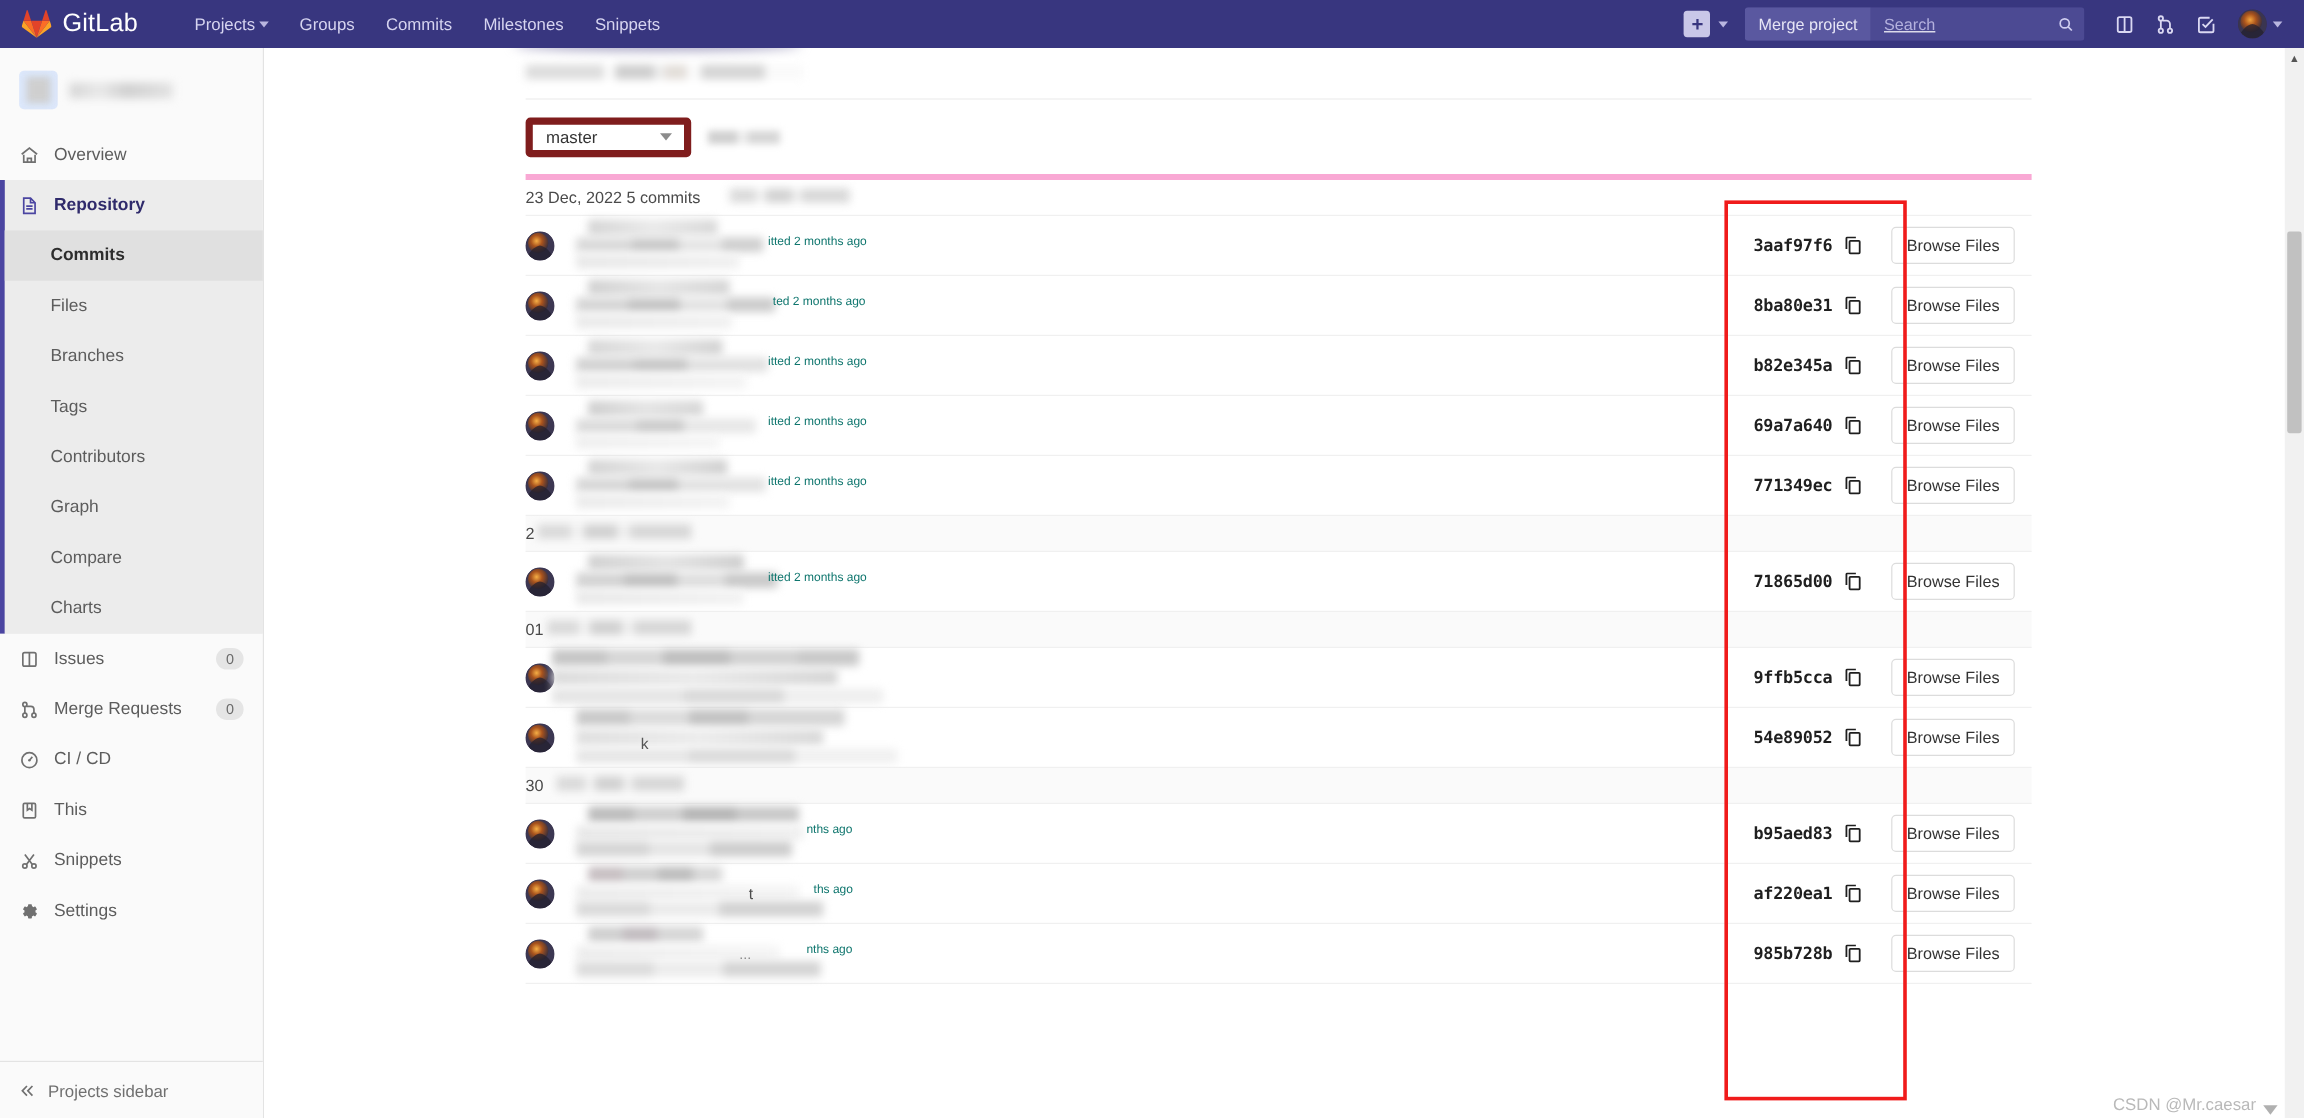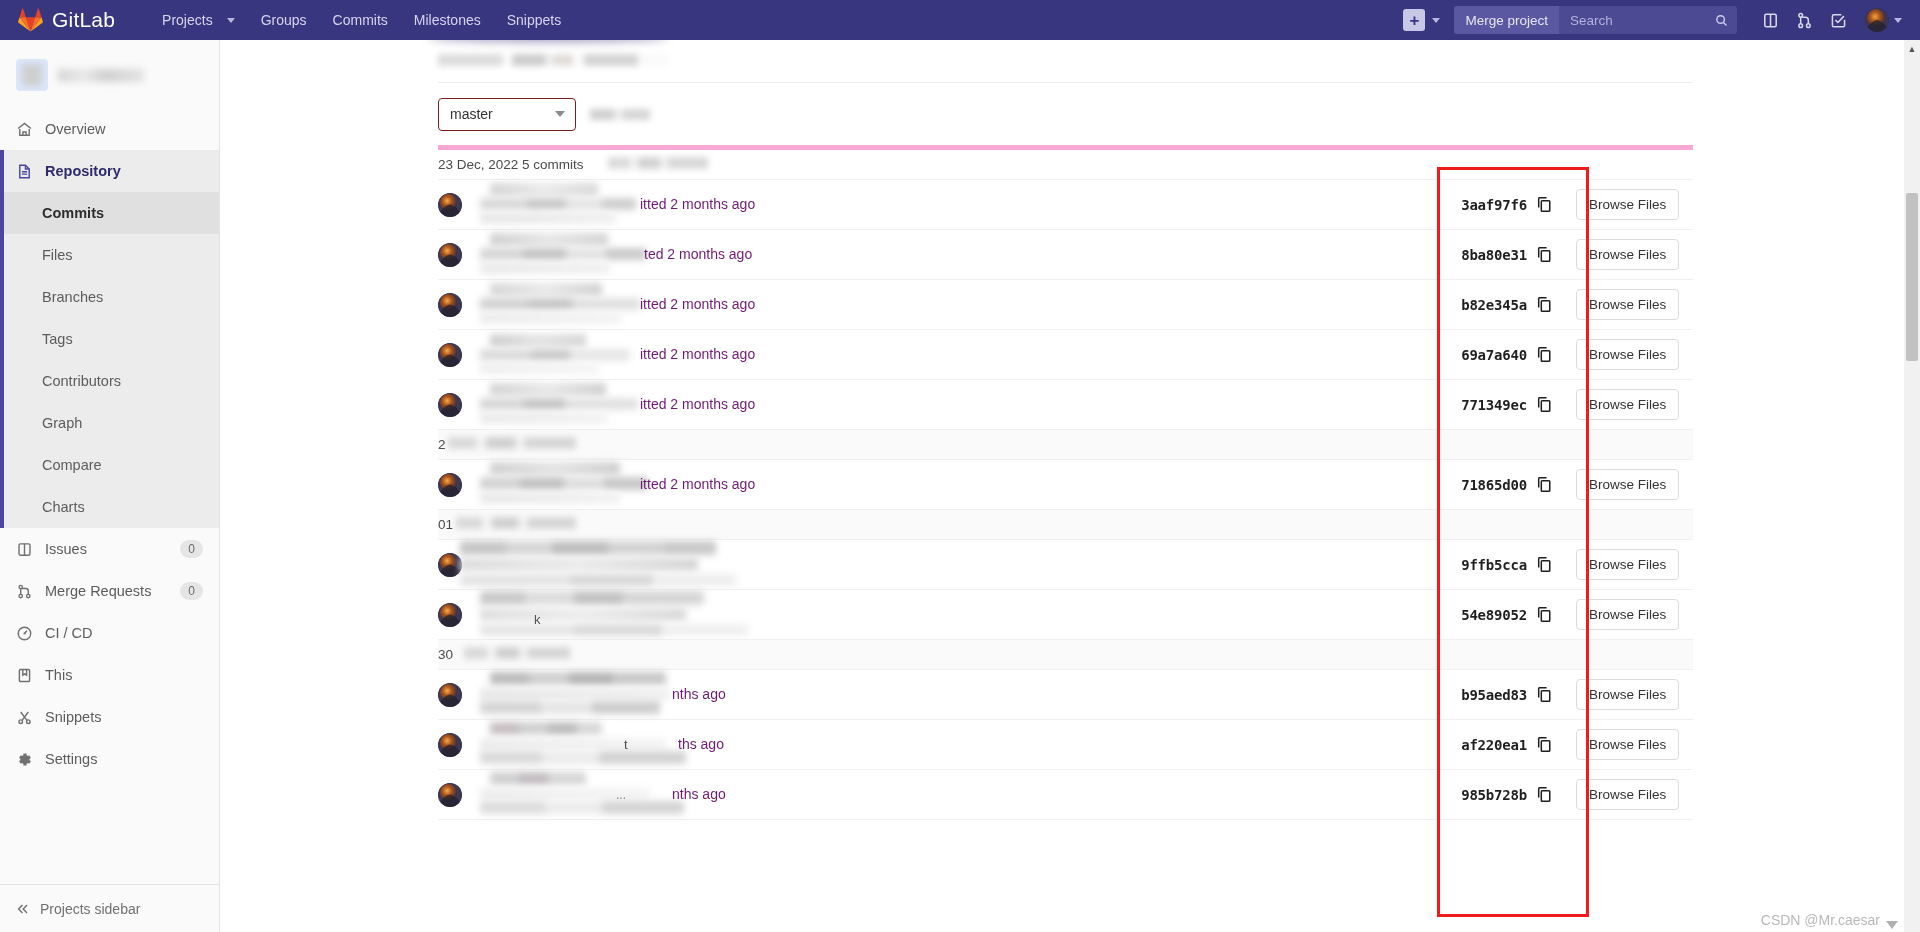--- a/index.html
+++ b/index.html
@@ -17,21 +17,21 @@
     padding-left: 18px; z-index: 30;
   }
   .gl-logo { display: flex; align-items: center; gap: 9px; margin-right: 34px; }
   .gl-logo .fox { width: 25px; height: 24px; display: block; }
   .gl-logo .brand {
     color: #fff; font-size: 21px; letter-spacing: .2px; font-weight: 400;
   }
   .topnav-links { display: flex; align-items: center; gap: 0; }
   .topnav-links a {
     color: #d6d4f0; font-size: 14px; text-decoration: none;
-    padding: 10px 13px; display: inline-flex; align-items: center; gap: 14px;
+    padding: 10px 13px; display: inline-flex; align-items: center; gap: 3px;
     white-space: nowrap;
   }
   .caret-d {
     display: inline-block; width: 0; height: 0;
     border-left: 4px solid transparent; border-right: 4px solid transparent;
     border-top: 5px solid #b9b6e0;
   }
   .nav-right {
     margin-left: auto; display: flex; align-items: center;
     gap: 0; padding-right: 12px; height: 100%;
@@ -49,21 +49,21 @@
   .this-project {
     background: #5a58a0; color: #e6e5f5; font-size: 13.5px;
     display: flex; align-items: center; padding: 0 11px; white-space: nowrap;
   }
   .search-box {
     background: #4c4a93; width: 178px; display: flex; align-items: center;
     padding: 0 9px 0 11px; gap: 6px;
   }
   .search-box input {
     background: transparent; border: 0; outline: none; color: #fff;
-    font-size: 13.5px; width: 100%; font-family: inherit;
+    font-size: 13.5px; width: 100%; font-family: inherit; text-decoration: underline;
   }
   .search-box input::placeholder { color: #b4b1de; }
   .nav-ico {
     width: 34px; height: 40px; display: flex; align-items: center;
     justify-content: center; color: #dad8f2;
   }
   .avatar-nav {
     width: 24px; height: 24px; border-radius: 50%; overflow: hidden;
     background: #3b3152; display:block;
   }
@@ -131,21 +131,21 @@
   .top-shadow {
     position: absolute; left: -10px; top: -8px; width: 240px; height: 10px;
     background: #9e9bbd; filter: blur(5px); border-radius: 50%;
   }
   .divider { border-top: 1px solid #ededed; }
 
   .toolbar {
     height: 62px; display: flex; align-items: center; position: relative;
   }
   .branch-select {
-    width: 138px; height: 33px; border: 1px solid #7f1d1d; border-radius: 4px;
+    width: 138px; height: 33px; border: 6px solid #7f1d1d; border-radius: 4px;
     background: #fff; display: flex; align-items: center; justify-content: space-between;
     padding: 0 10px 0 11px; font-size: 14px; color: #333; cursor: pointer;
   }
   .chev {
     width: 0; height: 0; border-left: 5px solid transparent;
     border-right: 5px solid transparent; border-top: 6px solid #8c8c8c;
   }
   .tool-blur {
     margin-left: 14px; width: 60px; height: 11px; filter: blur(3.2px);
     background: linear-gradient(90deg,#cfcfcf 0 40%,#ededed 40% 55%,#d6d6d6 55% 100%);
@@ -184,21 +184,21 @@
   }
   .avatar {
     width: 24px; height: 24px; border-radius: 50%; overflow: hidden;
     flex: 0 0 24px; margin-right: 12px; background: #46405a;
   }
   .msg-area { position: relative; flex: 1; height: 50px; }
   .msg-blur {
     position: absolute; filter: blur(3.6px); border-radius: 2px;
   }
   .time-txt {
-    position: absolute; font-size: 14px; color: #701a75; white-space: nowrap;
+    position: absolute; font-size: 10px; color: #0f766e; white-space: nowrap;
   }
   .sha-cell {
     width: 145px; display: flex; align-items: center; justify-content: flex-end;
     gap: 10px; padding-right: 16px;
   }
   .sha {
     font-family: "DejaVu Sans Mono", "Liberation Mono", monospace;
     font-size: 14px; color: #1f1f1f; font-weight: 700; letter-spacing: -0.2px;
   }
   .copy-ico { cursor: pointer; color: #1f1f1f; display: flex; }

